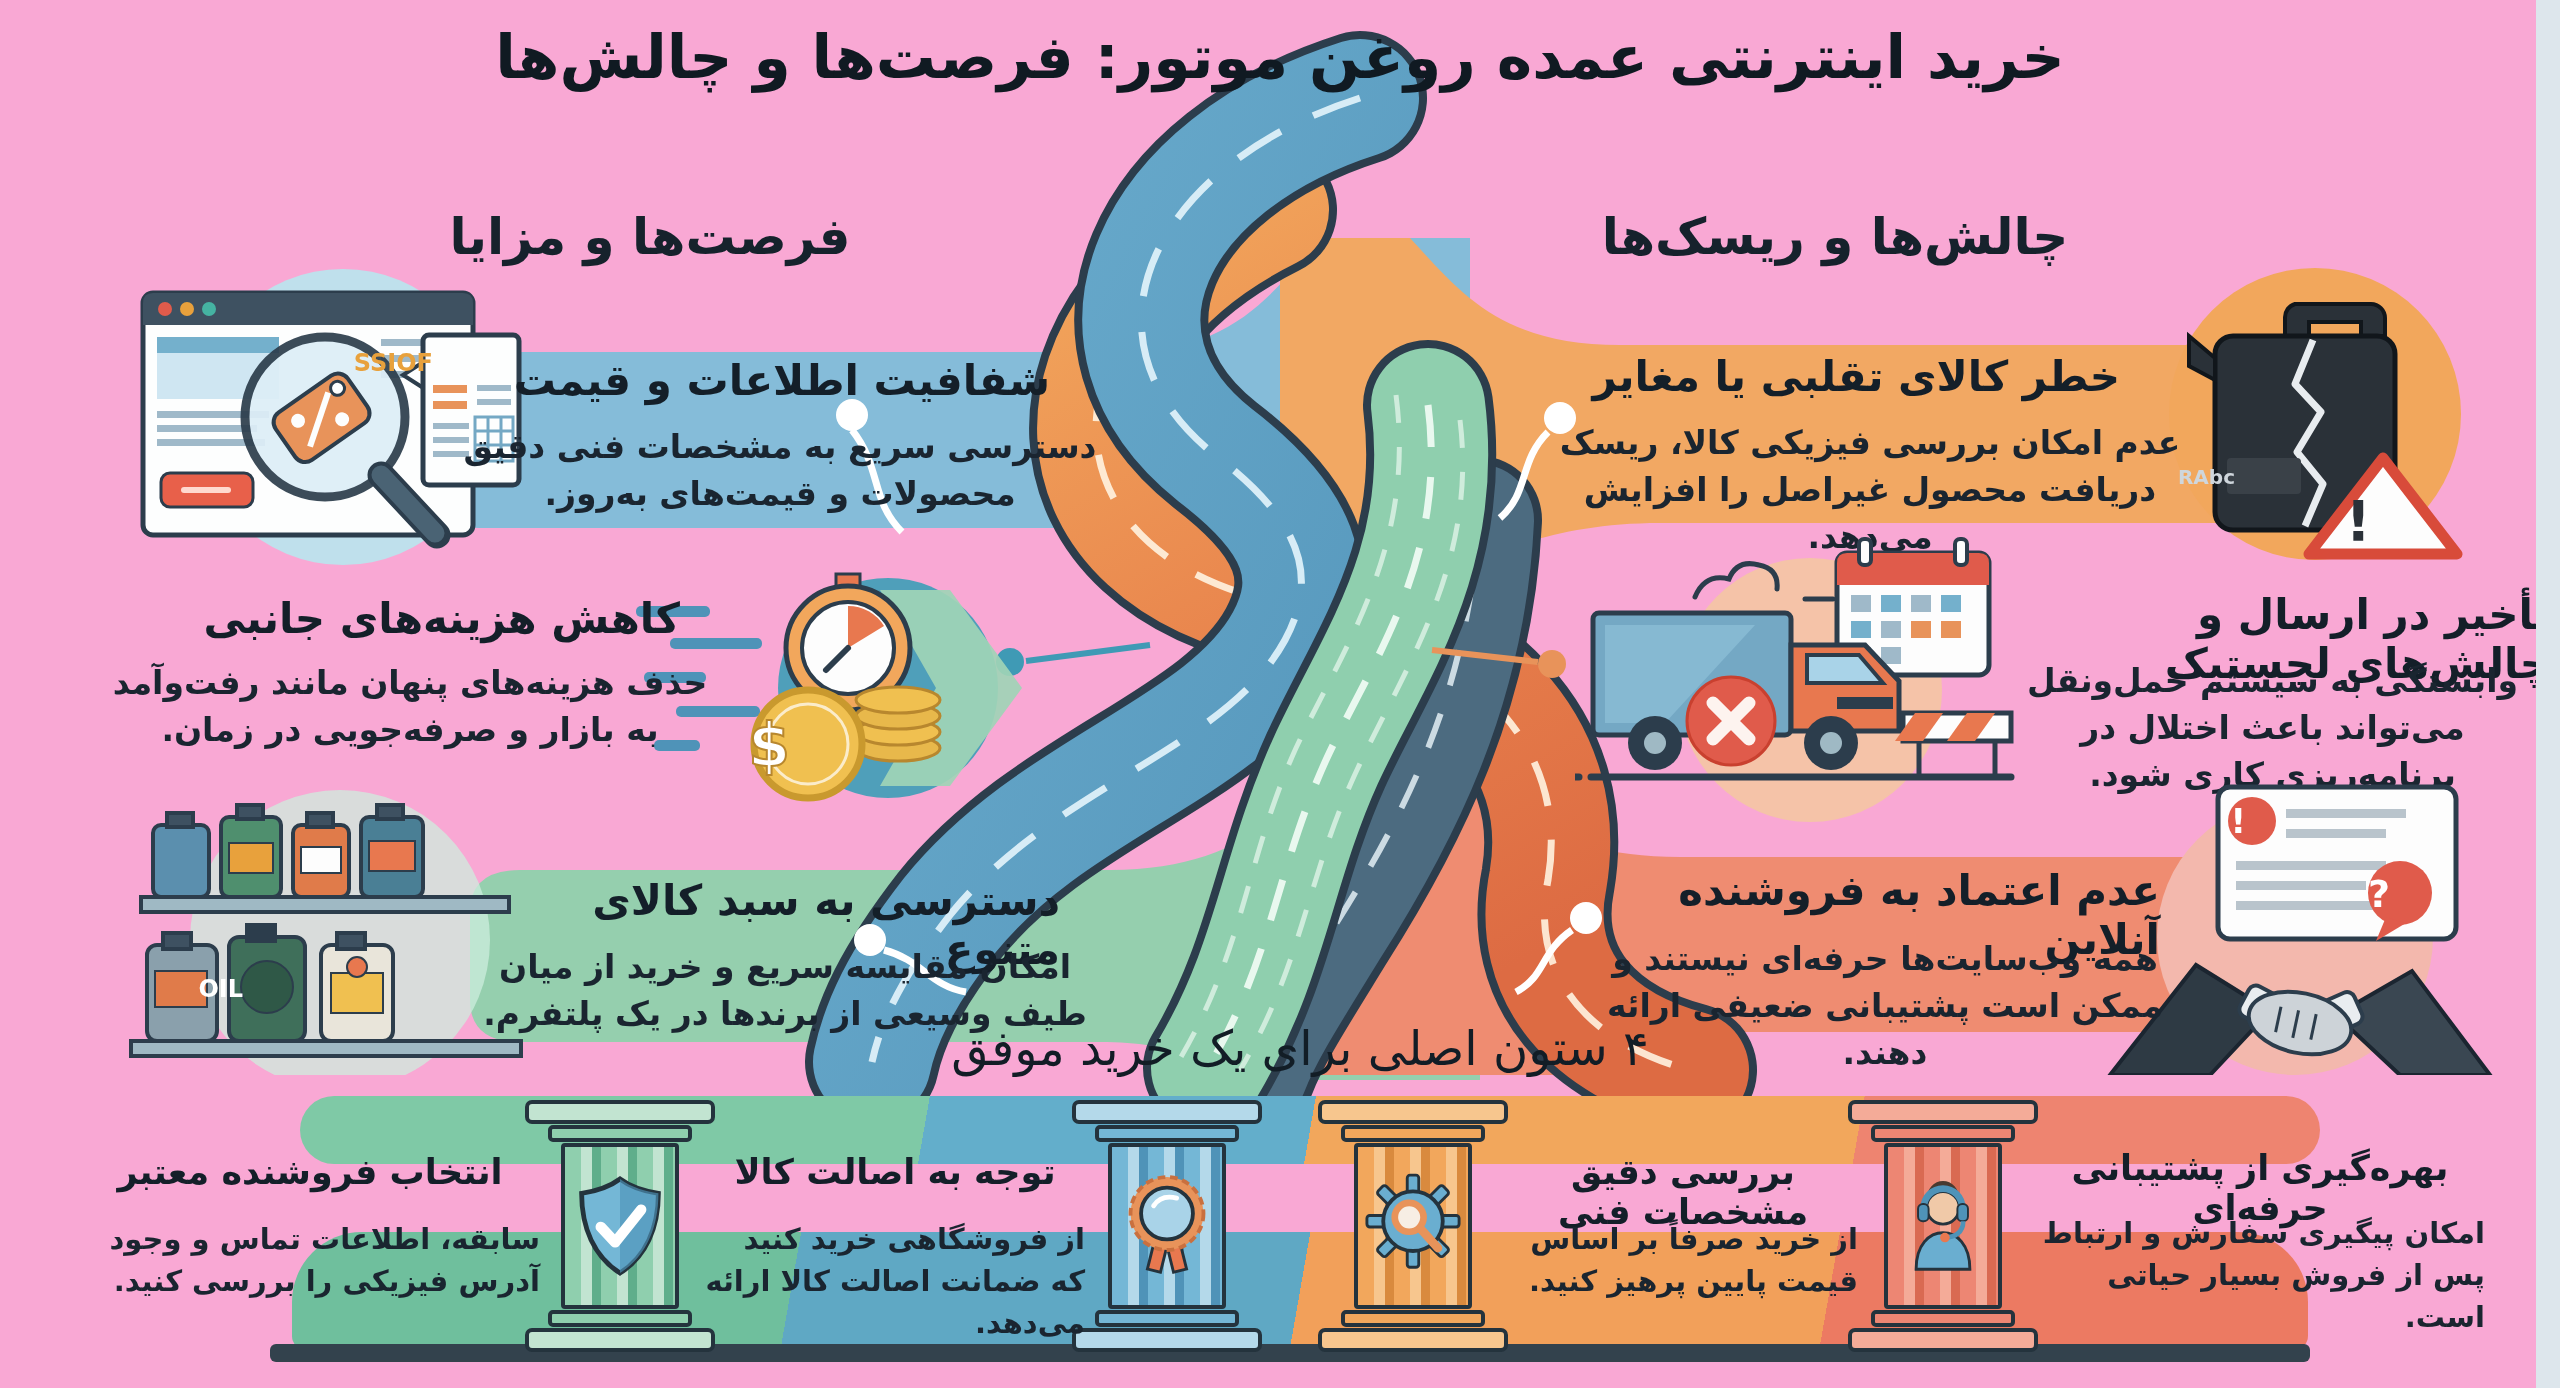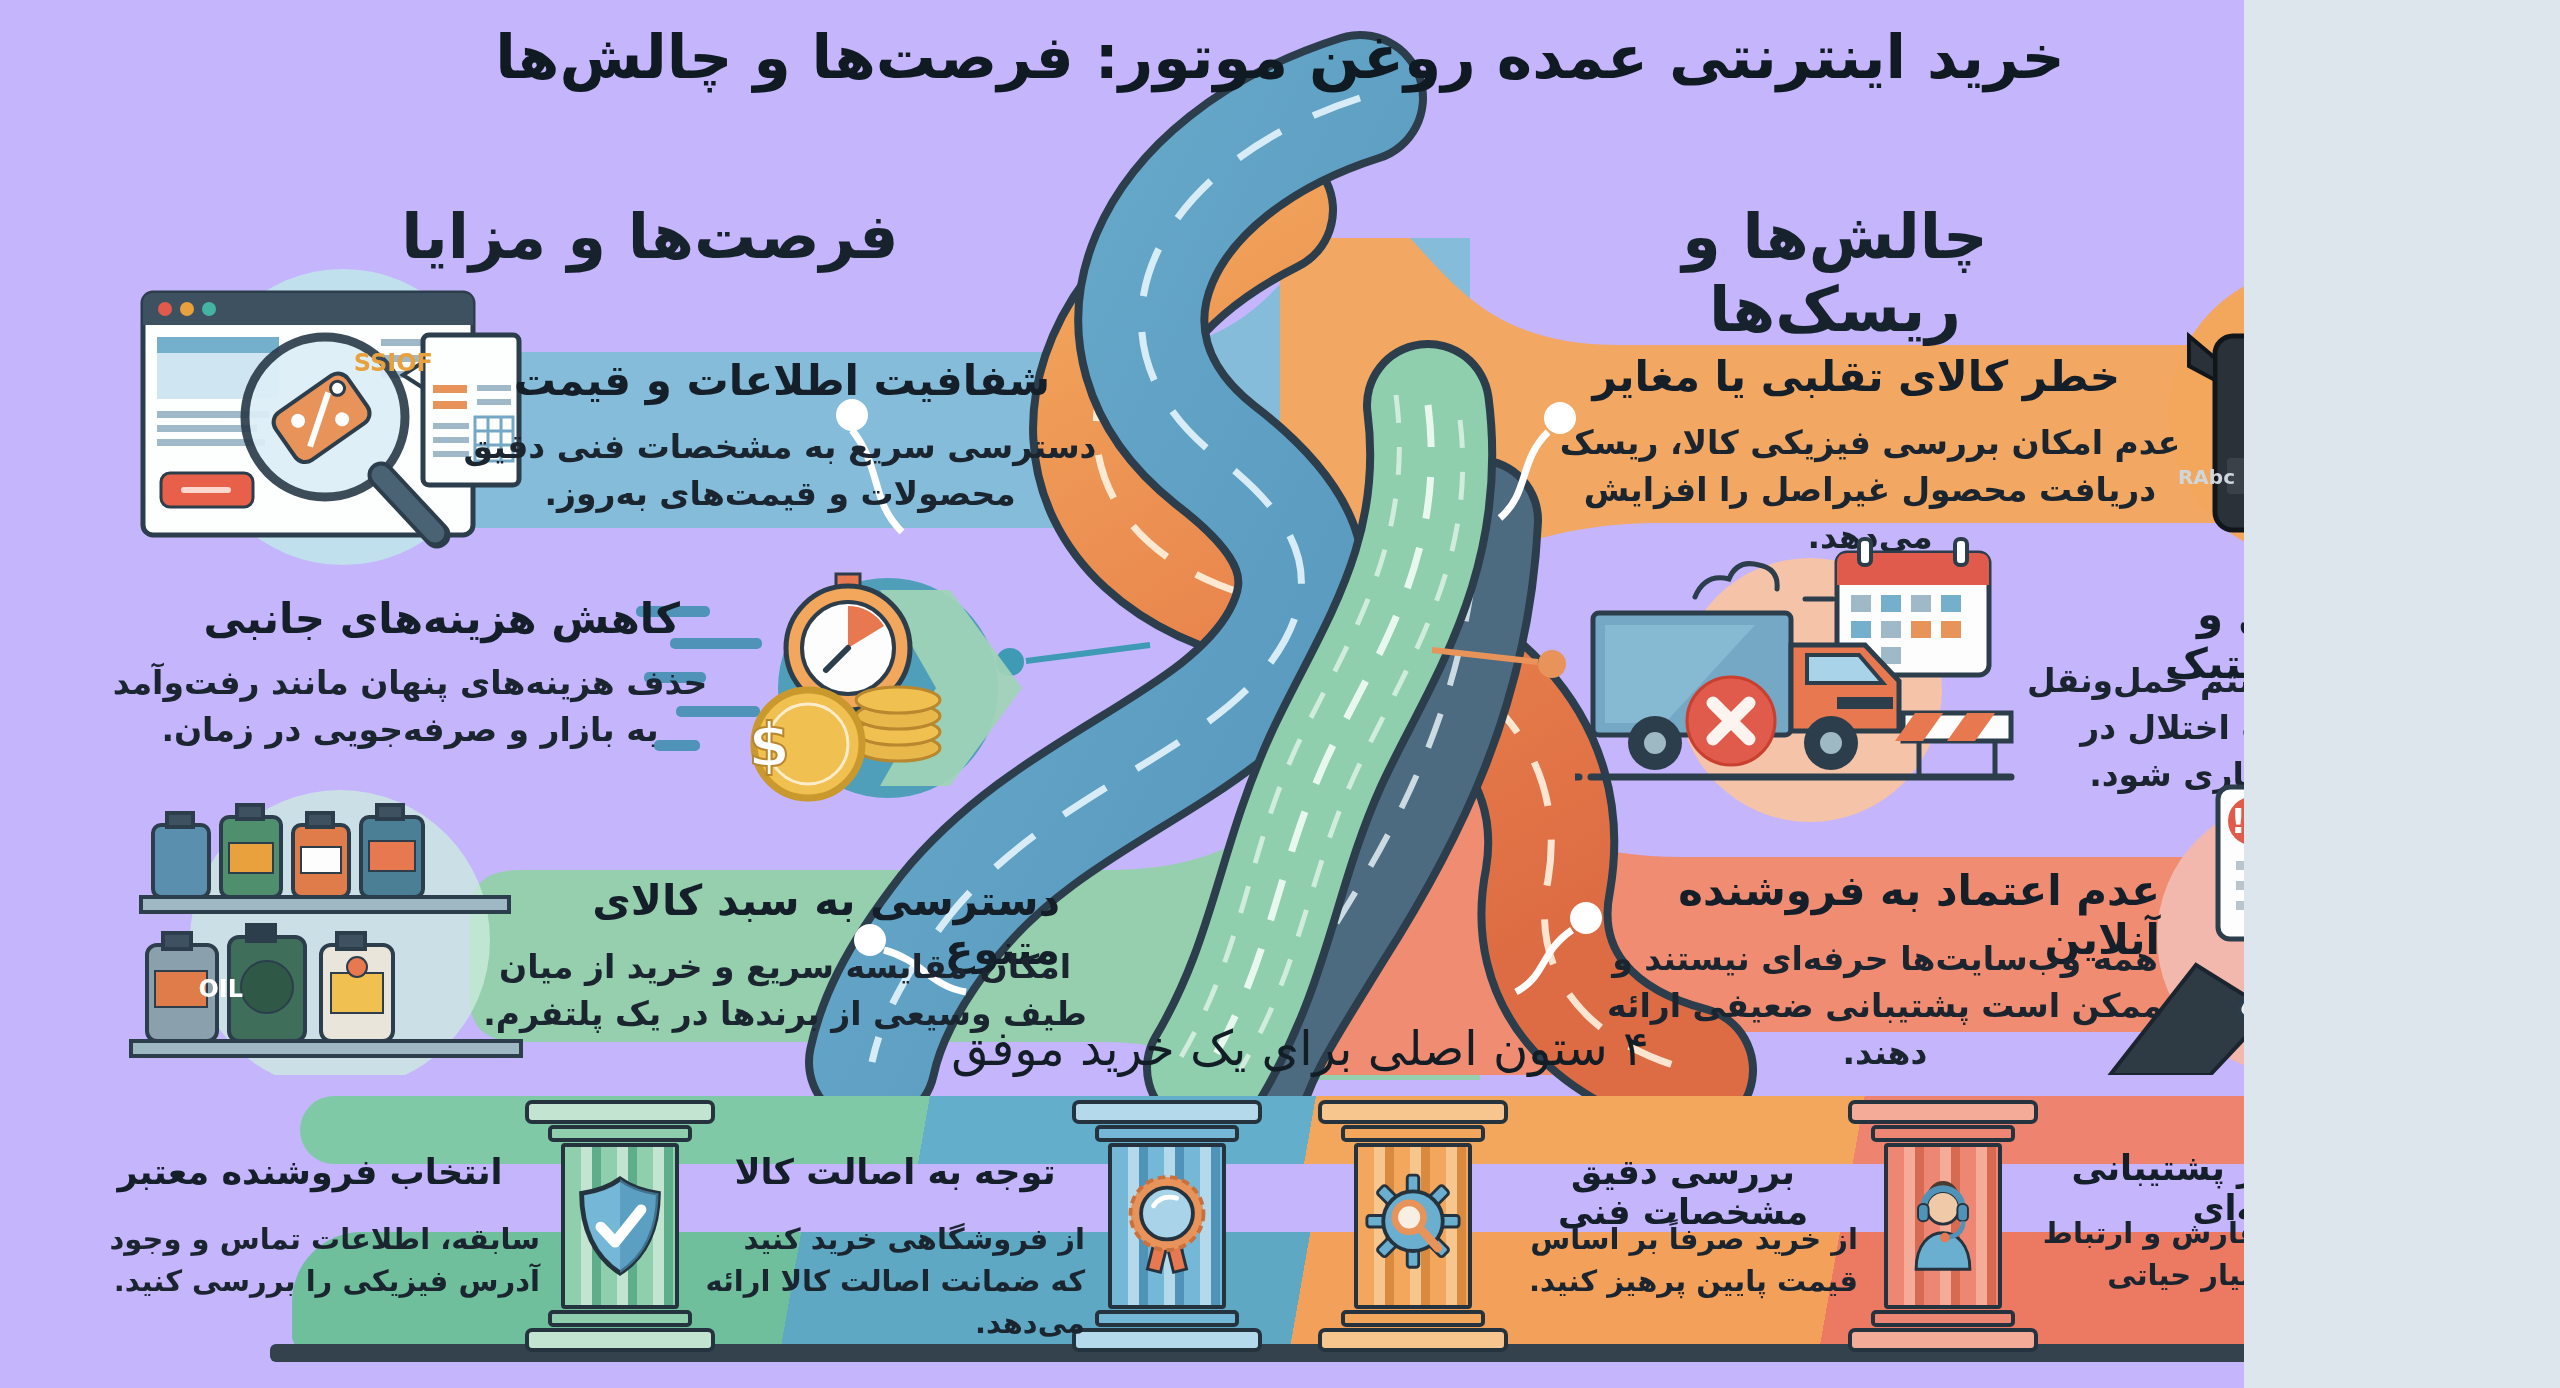--- a/index.html
+++ b/index.html
@@ -1,24 +1,24 @@
 <!DOCTYPE html>
 <html lang="fa"><head>
 <meta charset="utf-8">
 <style>
   html,body{margin:0;padding:0;background:#dde6ec;}
   .canvas{
-    position:relative;width:2244px;height:1388px;overflow:hidden;
-    background:#c4b5fd;
+    position:relative;width:2536px;height:1388px;overflow:hidden;
+    background:#f9a8d4;
     font-family:"DejaVu Sans", sans-serif;
   }
   .abs{position:absolute;}
   .rtl{direction:rtl;unicode-bidi:plaintext;}
   .title{font-size:60px;font-weight:900;color:#101a22;text-align:center;letter-spacing:-1px;}
-  .heading{font-size:62px;font-weight:900;color:#16222c;text-align:center;}
+  .heading{font-size:50px;font-weight:900;color:#16222c;text-align:center;margin-top:8px;}
   .item-title{font-size:42px;font-weight:900;color:#141f29;text-align:right;}
   .item-body{font-size:33px;font-weight:700;color:#1a2530;text-align:center;line-height:1.42;}
   .bottom-heading{font-size:48px;font-weight:400;color:#121d26;text-align:center;}
   .pillar-title{font-size:35px;font-weight:900;color:#141f29;text-align:center;}
   .pillar-body{font-size:29px;font-weight:700;color:#1a2530;text-align:right;line-height:1.45;}
 
   
   .band{
     left:300px;top:1096px;width:2020px;height:68px;border-radius:40px;
     background:linear-gradient(100deg,#7fc9a6 0 31%,#63aecb 31% 50%,#f2a75c 50% 77%,#ee8470 77% 100%);

